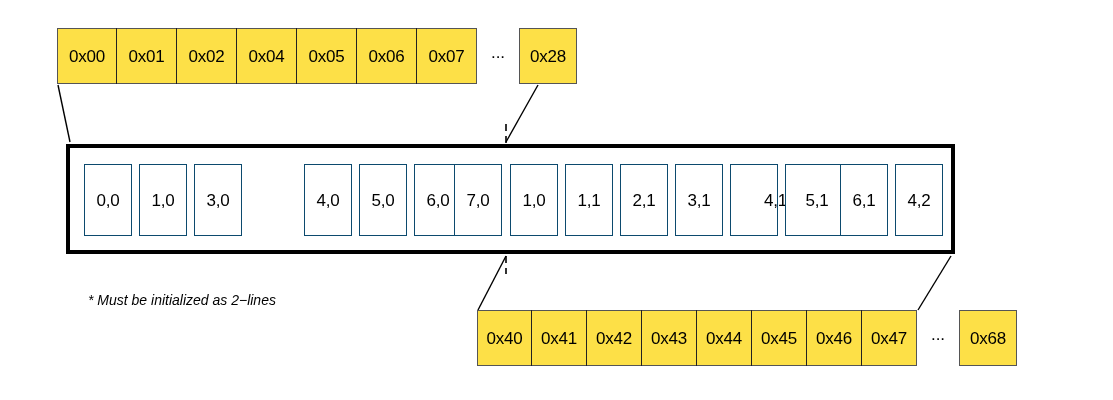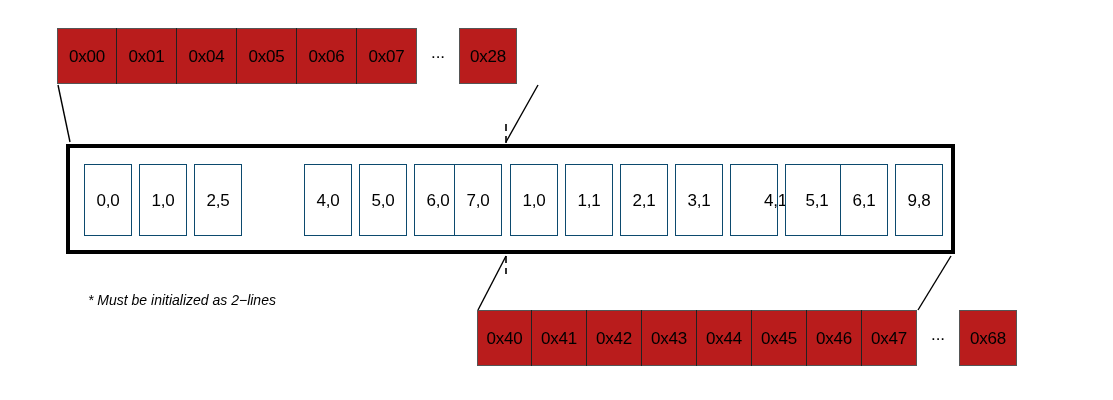--- a/index.html
+++ b/index.html
@@ -30,21 +30,21 @@
 
   
   .addr-row {
     position: absolute;
     display: flex;
     align-items: stretch;
   }
   .addr-cell {
     box-sizing: border-box;
     border: 1px solid #555555;
-    background: #b91c1c;
+    background: #fde047;
     display: flex;
     align-items: center;
     justify-content: center;
     font-size: 17px;
     line-height: 1;
     letter-spacing: -0.2px;
     color: #000000;
   }
   
   .addr-run {
@@ -129,50 +129,51 @@
     <line x1="951" y1="256" x2="918" y2="310" stroke="#000000" stroke-width="1.4"></line>
 
     <line x1="506" y1="124" x2="506" y2="274" stroke="#000000" stroke-width="1.6" stroke-dasharray="7 5"></line>
   </svg>
 
   <div class="addr-row" id="top-address-row" style="left:57px; top:28px; height:56px;">
 
     <div class="addr-run">
       <div class="addr-cell" style="width:60px;">0x00</div>
       <div class="addr-cell" style="width:60px;">0x01</div>
+      <div class="addr-cell" style="width:60px;">0x02</div>
       <div class="addr-cell" style="width:60px;">0x04</div>
       <div class="addr-cell" style="width:60px;">0x05</div>
       <div class="addr-cell" style="width:60px;">0x06</div>
       <div class="addr-cell" style="width:60px;">0x07</div>
     </div>
 
     <div class="ellipsis-gap" style="width:42px;">...</div>
 
     <div class="addr-cell" style="width:58px;">0x28</div>
   </div>
 
   <div id="cache-container" style="left:66px; top:144px; width:889px; height:110px;">
     <div id="cache-cells">
 
       <div class="cache-cell" style="left:14px;  top:16px; width:48px; height:72px;">0,0</div>
       <div class="cache-cell" style="left:69px;  top:16px; width:48px; height:72px;">1,0</div>
-      <div class="cache-cell" style="left:124px; top:16px; width:48px; height:72px;">2,5</div>
+      <div class="cache-cell" style="left:124px; top:16px; width:48px; height:72px;">3,0</div>
       <div class="cache-cell" style="left:234px; top:16px; width:48px; height:72px;">4,0</div>
       <div class="cache-cell" style="left:289px; top:16px; width:48px; height:72px;">5,0</div>
       <div class="cache-cell" style="left:344px; top:16px; width:48px; height:72px;">6,0</div>
       <div class="cache-cell" style="left:384px; top:16px; width:48px; height:72px;">7,0</div>
 
       <div class="cache-cell" style="left:440px; top:16px; width:48px; height:72px;">1,0</div>
       <div class="cache-cell" style="left:495px; top:16px; width:48px; height:72px;">1,1</div>
       <div class="cache-cell" style="left:550px; top:16px; width:48px; height:72px;">2,1</div>
       <div class="cache-cell" style="left:605px; top:16px; width:48px; height:72px;">3,1</div>
       <div class="cache-cell" style="left:660px; top:16px; width:48px; height:72px;padding-left:43px;">4,1</div>
       <div class="cache-cell" style="left:715px; top:16px; width:64px; height:72px;">5,1</div>
       <div class="cache-cell" style="left:770px; top:16px; width:48px; height:72px;">6,1</div>
-      <div class="cache-cell" style="left:825px; top:16px; width:48px; height:72px;">9,8</div>
+      <div class="cache-cell" style="left:825px; top:16px; width:48px; height:72px;">4,2</div>
     </div>
   </div>
 
   <div id="init-note" style="left:88px; top:293px;">* Must be initialized as 2−lines</div>
 
   <div class="addr-row" id="bottom-address-row" style="left:477px; top:310px; height:56px;">
 
     <div class="addr-run">
       <div class="addr-cell" style="width:55px;">0x40</div>
       <div class="addr-cell" style="width:55px;">0x41</div>

